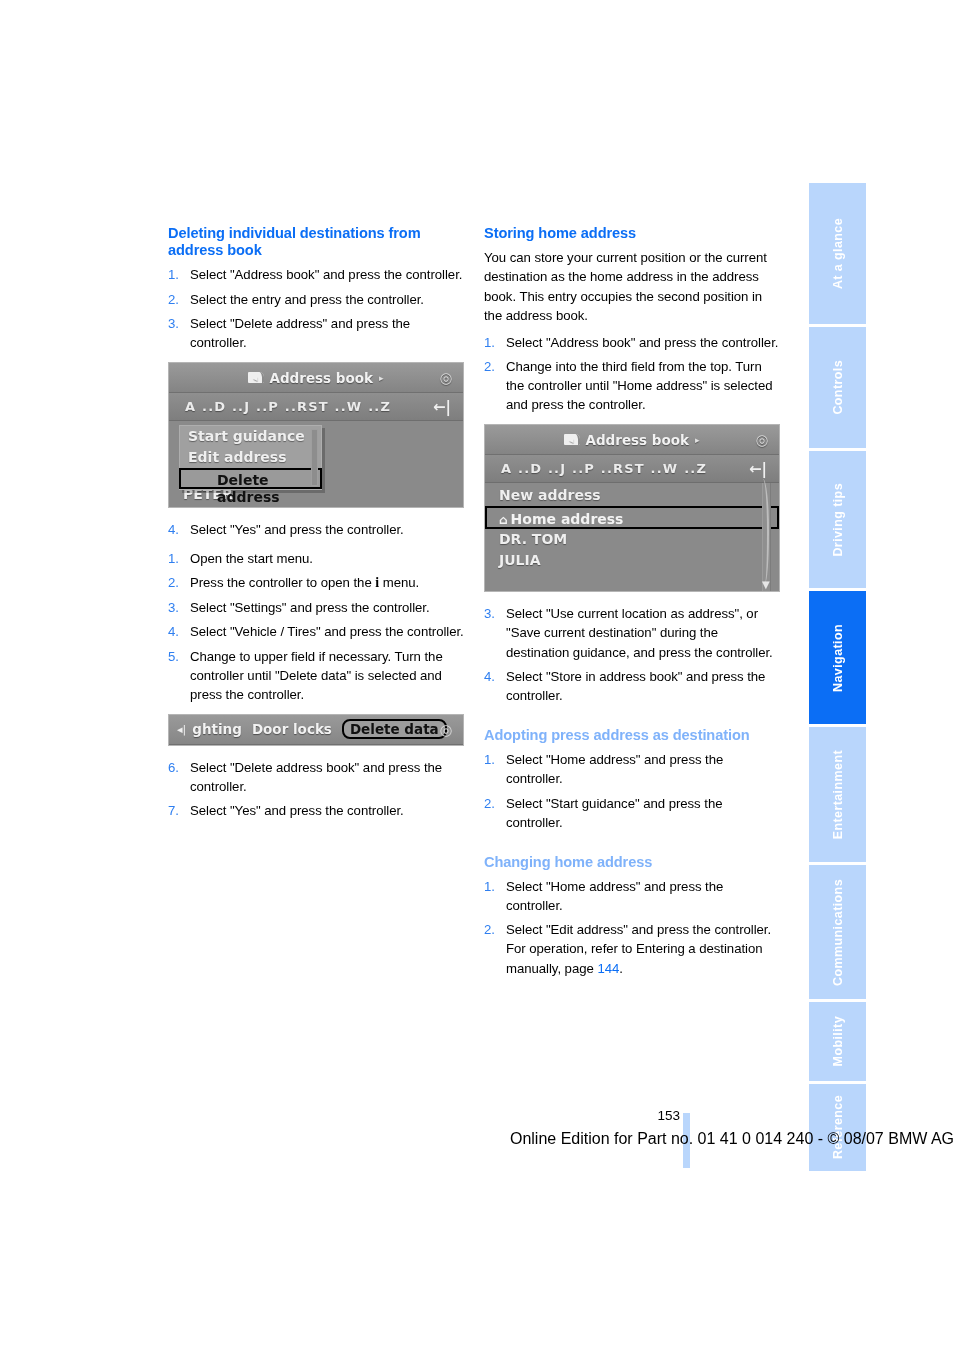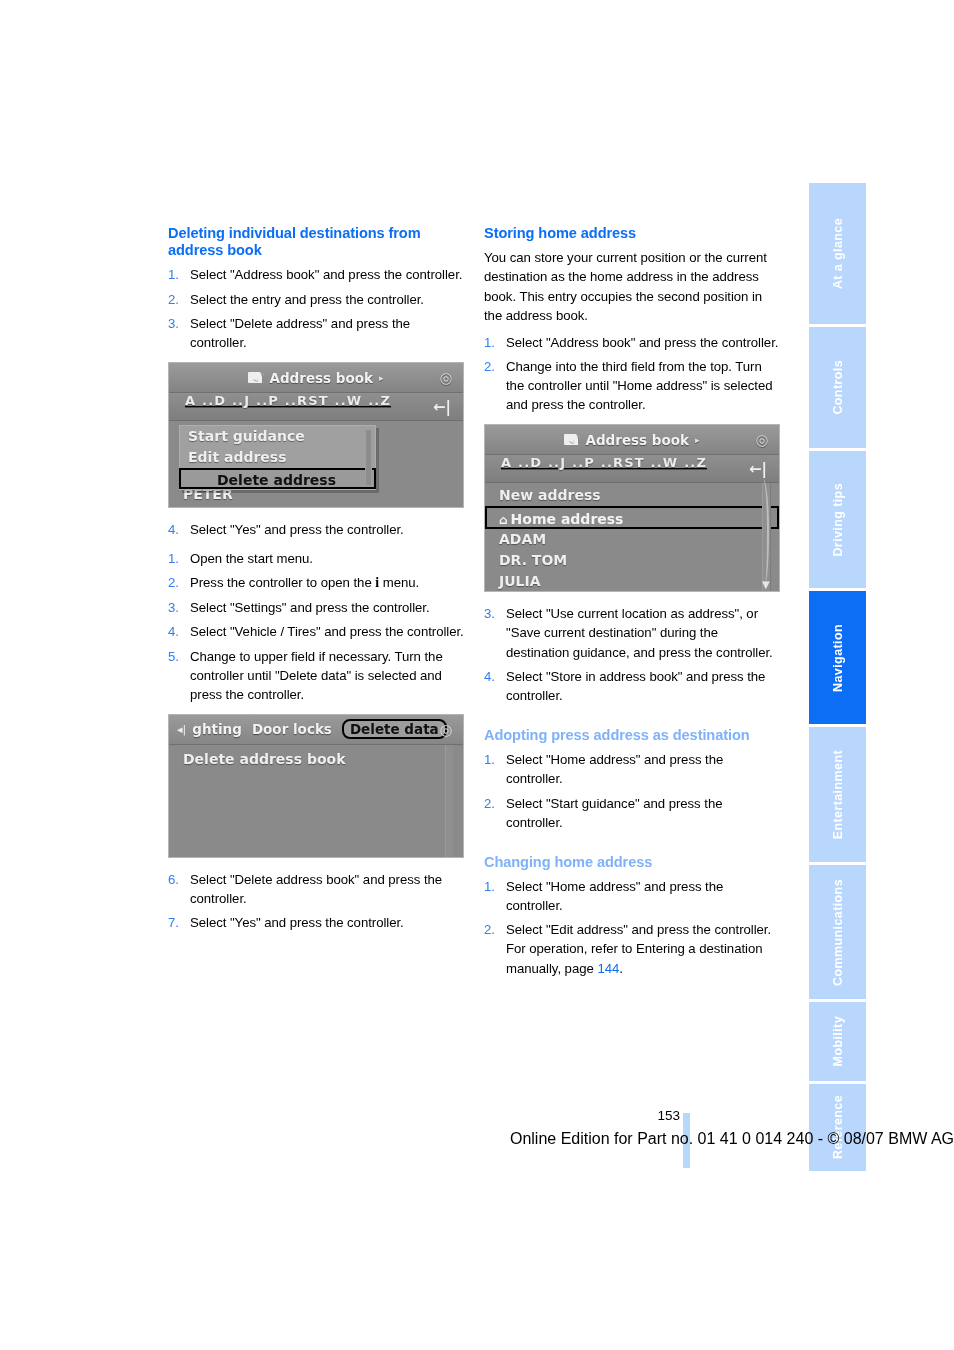--- a/index.html
+++ b/index.html
@@ -144,24 +144,23 @@
   }
   .knob {
     position: absolute; right: 8px; top: 4px;
     width: 18px; height: 22px;
     color: #d8d8d8; font-size: 15px; line-height: 22px; text-align: center;
   }
 
   .shot-alpha {
     height: 28px;
     background: linear-gradient(#8f8f8f, #7e7e7e);
-    display: flex; 
+    display: flex; align-items: center;
     position: relative;
     border-bottom: 1px solid #6e6e6e;
-    text-decoration: underline;
   }
   .shot-alpha .letters {
     color: #ececec; font-size: 13px; font-weight: bold;
     padding-left: 16px; letter-spacing: 1.2px;
     text-shadow: 0 1px 1px rgba(0,0,0,.4);
   }
   .shot-alpha .back {
     position: absolute; right: 12px; top: 50%; transform: translateY(-50%);
     color: #f0f0f0; font-size: 15px; font-weight: bold;
   }
@@ -180,21 +179,21 @@
     height: 21px;
     line-height: 17px;
     text-shadow: 0 1px 1px rgba(0,0,0,.4);
     position: relative;
   }
 
   
   .popup {
     position: absolute;
     left: 10px; top: 4px;
-    width: 197px;
+    width: 143px;
     background: #a0a0a0;
     box-shadow: 3px 3px 0 rgba(0,0,0,.22);
     border: 1px solid #aeaeae;
   }
   .popup .item {
     color: #efefef; font-size: 14px; font-weight: bold;
     padding: 2px 6px 2px 8px; height: 21px; line-height: 17px;
     text-shadow: 0 1px 1px rgba(0,0,0,.4);
   }
   .popup .item.selected {
@@ -408,24 +407,20 @@
     </ol>
 
     <div class="shot">
       <div class="shot2-hdr">
         <span class="lt">◂|</span>
         <span class="tabtxt">ghting</span>
         <span class="tabtxt">Door locks</span>
         <span class="tabtxt boxed">Delete data</span>
         <span class="knob2">◎</span>
       </div>
-      <div class="shot2-body">
-        <div class="row">Delete address book</div>
-        <div class="rail"></div>
-      </div>
 
     </div>
 
     <ol class="steps">
       <li>
         <span class="num">6.</span>
         <span class="txt">Select "Delete address book" and press the controller.</span>
       </li>
       <li>
         <span class="num">7.</span>
@@ -460,21 +455,20 @@
         <span class="knob">◎</span>
       </div>
       <div class="shot-alpha">
         <span class="letters">A ..D ..J ..P ..RST ..W ..Z</span>
         <span class="back">←|</span>
       </div>
       <div class="shot-body" style="height:108px;padding-top:2px">
         <ul class="shot-list">
           <li>New address</li>
           <li class="sel-box"><span class="home-glyph">⌂</span><span>Home address</span></li>
-          <li>ADAM</li>
           <li>DR. TOM</li>
           <li>JULIA</li>
         </ul>
         <div class="vscroll">
           <div class="curve"></div>
           <div class="down">▼</div>
         </div>
       </div>
 
     </div>

